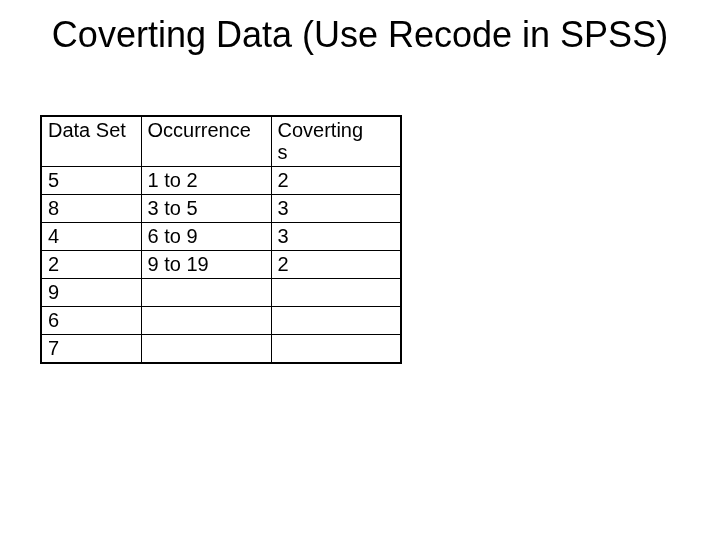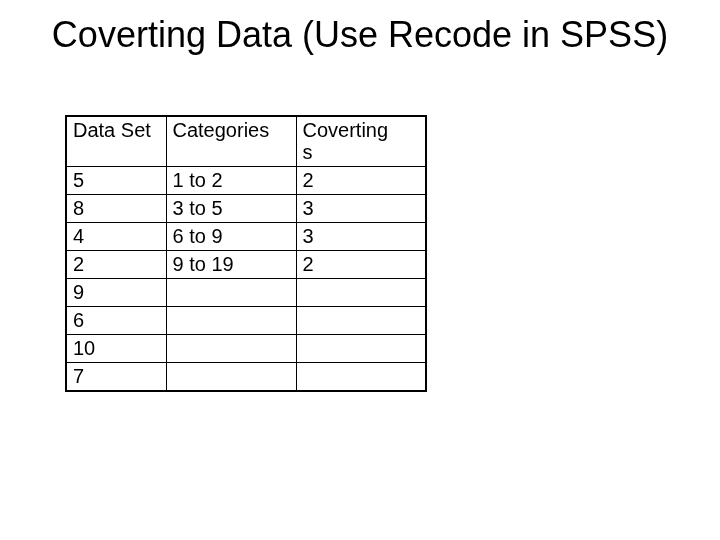--- a/index.html
+++ b/index.html
@@ -19,21 +19,20 @@
     border-radius: 10px;
   }
   .title {
     font-size: 36px;
     text-align: center;
     line-height: 1.15;
     margin: 0 0 40px 0;
     font-weight: normal;
   }
   .table-wrap {
-    margin-left: 25px;
     margin-top: 60px;
   }
   table {
     border-collapse: collapse;
     border: 2px solid #000;
     font-size: 20px;
   }
   th, td {
     border: 1px solid #000;
     text-align: left;
@@ -63,21 +62,21 @@
   <div class="table-wrap">
     <table>
       <colgroup>
         <col class="c1">
           <col class="c2">
           <col class="c3">
       </colgroup>
       <tbody>
           <tr>
         <th>Data Set</th>
-        <th>Categories</th>
+        <th>Occurrence</th>
         <th>
           <div class="wrap2">
             <span>Coverting</span><br>
             <span>s</span>
           </div>
         </th>
       </tr>
       <tr>
         <td>5</td>
         <td>1 to 2</td>
@@ -102,25 +101,20 @@
         <td>9</td>
         <td></td>
         <td></td>
       </tr>
       <tr>
         <td>6</td>
         <td></td>
         <td></td>
       </tr>
       <tr>
-        <td>10</td>
-        <td></td>
-        <td></td>
-      </tr>
-      <tr>
         <td>7</td>
         <td></td>
         <td></td>
       </tr>
     </tbody>
       </table>
   </div>
 </div>
 
 </body></html>

